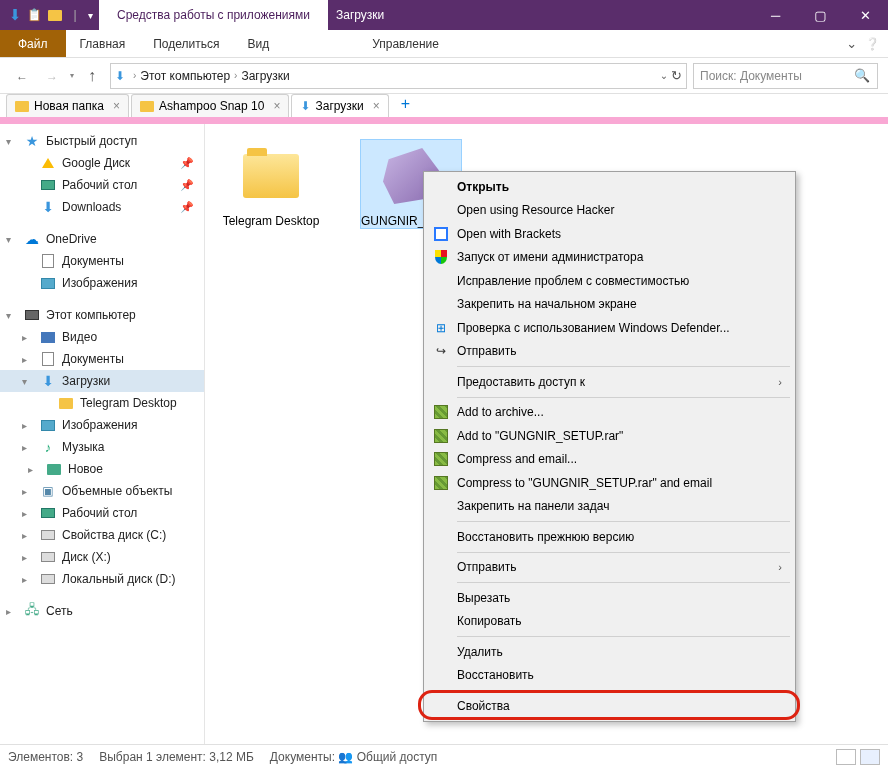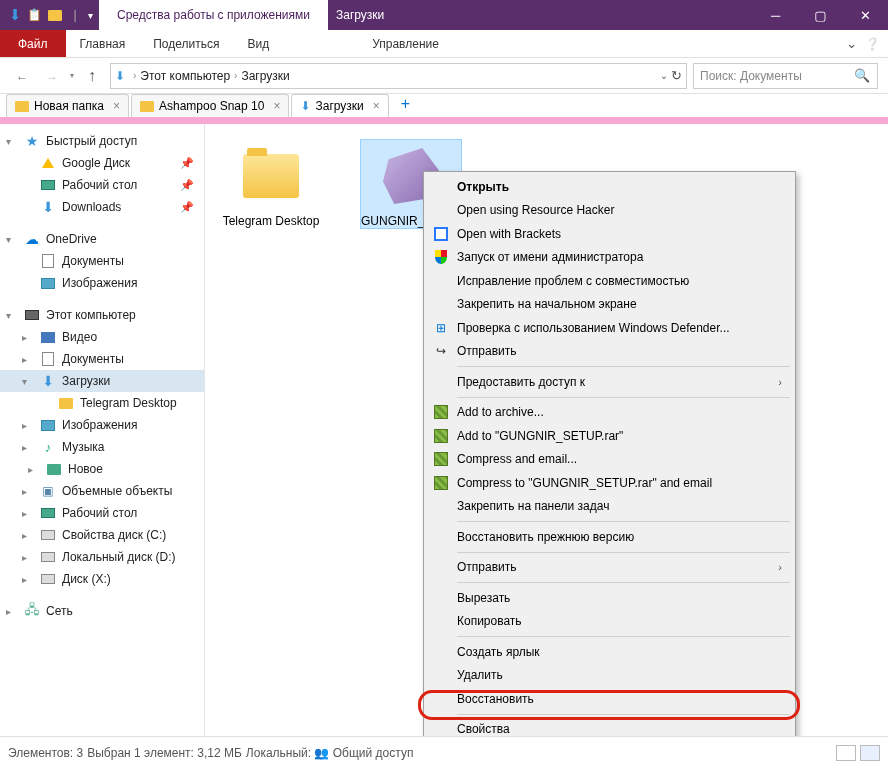--- a/index.html
+++ b/index.html
@@ -6,21 +6,21 @@
 body { background: #fff; width: 888px; height: 768px; overflow: hidden; position: relative; }
 .titlebar { height: 30px; background: #5a2d6b; display: flex; align-items: center; color: #fff; }
 .titlebar-qat { display: flex; gap: 2px; padding: 0 6px; align-items: center; }
 .qat-icon { width: 18px; height: 18px; display: flex; align-items: center; justify-content: center; }
 .qat-arrow { font-size: 10px; color: #fff; margin-left: 2px; }
 .title-label { background: #fff; color: #4a1d5b; padding: 6px 18px; font-size: 12px; height: 30px; display: flex; align-items: center; }
 .title-text { margin-left: 8px; color: #fff; }
 .win-controls { margin-left: auto; display: flex; }
 .win-btn { width: 45px; height: 30px; display: flex; align-items: center; justify-content: center; color: #fff; font-size: 13px; }
 .menubar { height: 28px; background: #fff; border-bottom: 1px solid #e0e0e0; display: flex; align-items: stretch; }
-.menu-file { background: #b91c1c; color: #fff; padding: 0 18px; display: flex; align-items: center; font-size: 12px; }
+.menu-file { background: #a16207; color: #fff; padding: 0 18px; display: flex; align-items: center; font-size: 12px; }
 .menu-item { padding: 0 14px; display: flex; align-items: center; font-size: 12px; color: #333; }
 .menu-item.manage { margin-left: 75px; }
 .menu-right { margin-left: auto; display: flex; align-items: center; padding-right: 8px; gap: 8px; color: #555; }
 .navbar { height: 36px; display: flex; align-items: center; padding: 4px 10px; gap: 6px; border-bottom: 1px solid #e0e0e0; }
 .nav-btn { width: 24px; height: 24px; display: flex; align-items: center; justify-content: center; color: #666; }
 .nav-btn.disabled { color: #bbb; }
 .nav-dd { font-size: 8px; color: #888; }
 .nav-up { font-size: 16px; color: #555; }
 .breadcrumb { flex: 1; border: 1px solid #ccc; height: 26px; display: flex; align-items: center; padding: 0 4px; gap: 4px; }
 .bc-down { width: 14px; height: 14px; }
@@ -46,21 +46,21 @@
 .tree-spacer { width: 12px; }
 .section-gap { height: 10px; }
 .content { flex: 1; position: relative; padding: 16px; }
 .file-grid { display: flex; gap: 40px; }
 .file-item { width: 100px; text-align: center; font-size: 12px; }
 .file-item.selected { background: #cce8ff; outline: 1px solid #99d1ff; }
 .file-icon-box { width: 80px; height: 64px; margin: 4px auto 6px; display: flex; align-items: center; justify-content: center; }
 .folder-ico { width: 56px; height: 44px; background: linear-gradient(#fde699, #f5c445); border-radius: 3px; position: relative; }
 .folder-ico::before { content: ""; position: absolute; top: -6px; left: 4px; width: 20px; height: 8px; background: #f5c445; border-radius: 2px 2px 0 0; }
 .exe-ico { width: 56px; height: 56px; background: linear-gradient(135deg,#c8b5e3,#8a6cb0); clip-path: polygon(10% 20%, 70% 0, 100% 40%, 80% 90%, 20% 100%, 0 60%); }
-.statusbar { position: absolute; bottom: 0; left: 0; right: 0; height: 32px; border-top: 1px solid #e0e0e0; display: flex; align-items: center; padding: 0 8px; font-size: 12px; color: #555; gap: 4px; background: #fff; }
+.statusbar { position: absolute; bottom: 0; left: 0; right: 0; height: 24px; border-top: 1px solid #e0e0e0; display: flex; align-items: center; padding: 0 8px; font-size: 12px; color: #555; gap: 16px; background: #fff; }
 .status-right { margin-left: auto; display: flex; gap: 4px; }
 .view-btn { width: 20px; height: 16px; border: 1px solid #bbb; }
 .ctx-menu { position: absolute; left: 423px; top: 171px; width: 373px; background: #f0f0f0; border: 1px solid #a0a0a0; padding: 3px; box-shadow: 3px 3px 6px rgba(0,0,0,0.25); }
 .ctx-item { display: flex; align-items: center; height: 23.5px; padding-left: 30px; padding-right: 10px; position: relative; }
 .ctx-item.bold { font-weight: 600; }
 .ctx-icon { position: absolute; left: 5px; width: 18px; height: 18px; display: flex; align-items: center; justify-content: center; }
 .ctx-sep { height: 1px; background: #d0d0d0; margin: 3px 2px 3px 30px; }
 .ctx-arrow { margin-left: auto; font-size: 11px; color: #555; }
 .highlight-ring { position: absolute; left: 418px; top: 690px; width: 382px; height: 30px; border: 3px solid #d21; border-radius: 14px; pointer-events: none; z-index: 10; }
 .ic-folder-s { width: 14px; height: 11px; background: #f5c445; border-radius: 1px; }
@@ -274,28 +274,28 @@
         <span class="tree-icon">
           <span class="ic-disk"></span>
         </span>
         <span>Свойства диск (C:)</span>
       </div>
     <div class="tree-item" style="padding-left:22px">
         <span class="tree-caret closed"></span>
         <span class="tree-icon">
           <span class="ic-disk"></span>
         </span>
+        <span>Диск (X:)</span>
+      </div>
+    <div class="tree-item" style="padding-left:22px">
+        <span class="tree-caret closed"></span>
+        <span class="tree-icon">
+          <span class="ic-disk"></span>
+        </span>
         <span>Локальный диск (D:)</span>
-      </div>
-    <div class="tree-item" style="padding-left:22px">
-        <span class="tree-caret closed"></span>
-        <span class="tree-icon">
-          <span class="ic-disk"></span>
-        </span>
-        <span>Диск (X:)</span>
       </div>
     <div class="section-gap"></div>
     <div class="tree-item">
         <span class="tree-caret closed"></span>
         <span class="tree-icon ic-net">🖧</span>
         <span>Сеть</span>
       </div>
   </div>
 
   <div class="content">
@@ -393,37 +393,34 @@
     </div>
   <div class="ctx-sep"></div>
   <div class="ctx-item">
       <span>Вырезать</span>
     </div>
   <div class="ctx-item">
       <span>Копировать</span>
     </div>
   <div class="ctx-sep"></div>
   <div class="ctx-item">
-      <span>Создать ярлык</span>
-    </div>
-  <div class="ctx-item">
       <span>Удалить</span>
     </div>
   <div class="ctx-item">
       <span>Восстановить</span>
     </div>
   <div class="ctx-sep"></div>
   <div class="ctx-item">
       <span>Свойства</span>
     </div>
 </div>
 
 <div class="highlight-ring"></div>
 
 <div class="statusbar">
   <span>Элементов: 3</span>
   <span>Выбран 1 элемент: 3,12 МБ</span>
-  <span><span>Локальный:</span> <span>👥</span> <span>Общий доступ</span></span>
+  <span><span>Документы:</span> <span>👥</span> <span>Общий доступ</span></span>
   <div class="status-right">
     <div class="view-btn"></div>
     <div class="view-btn" style="background:#e8f0fe"></div>
   </div>
 </div>
 
 </body></html>

